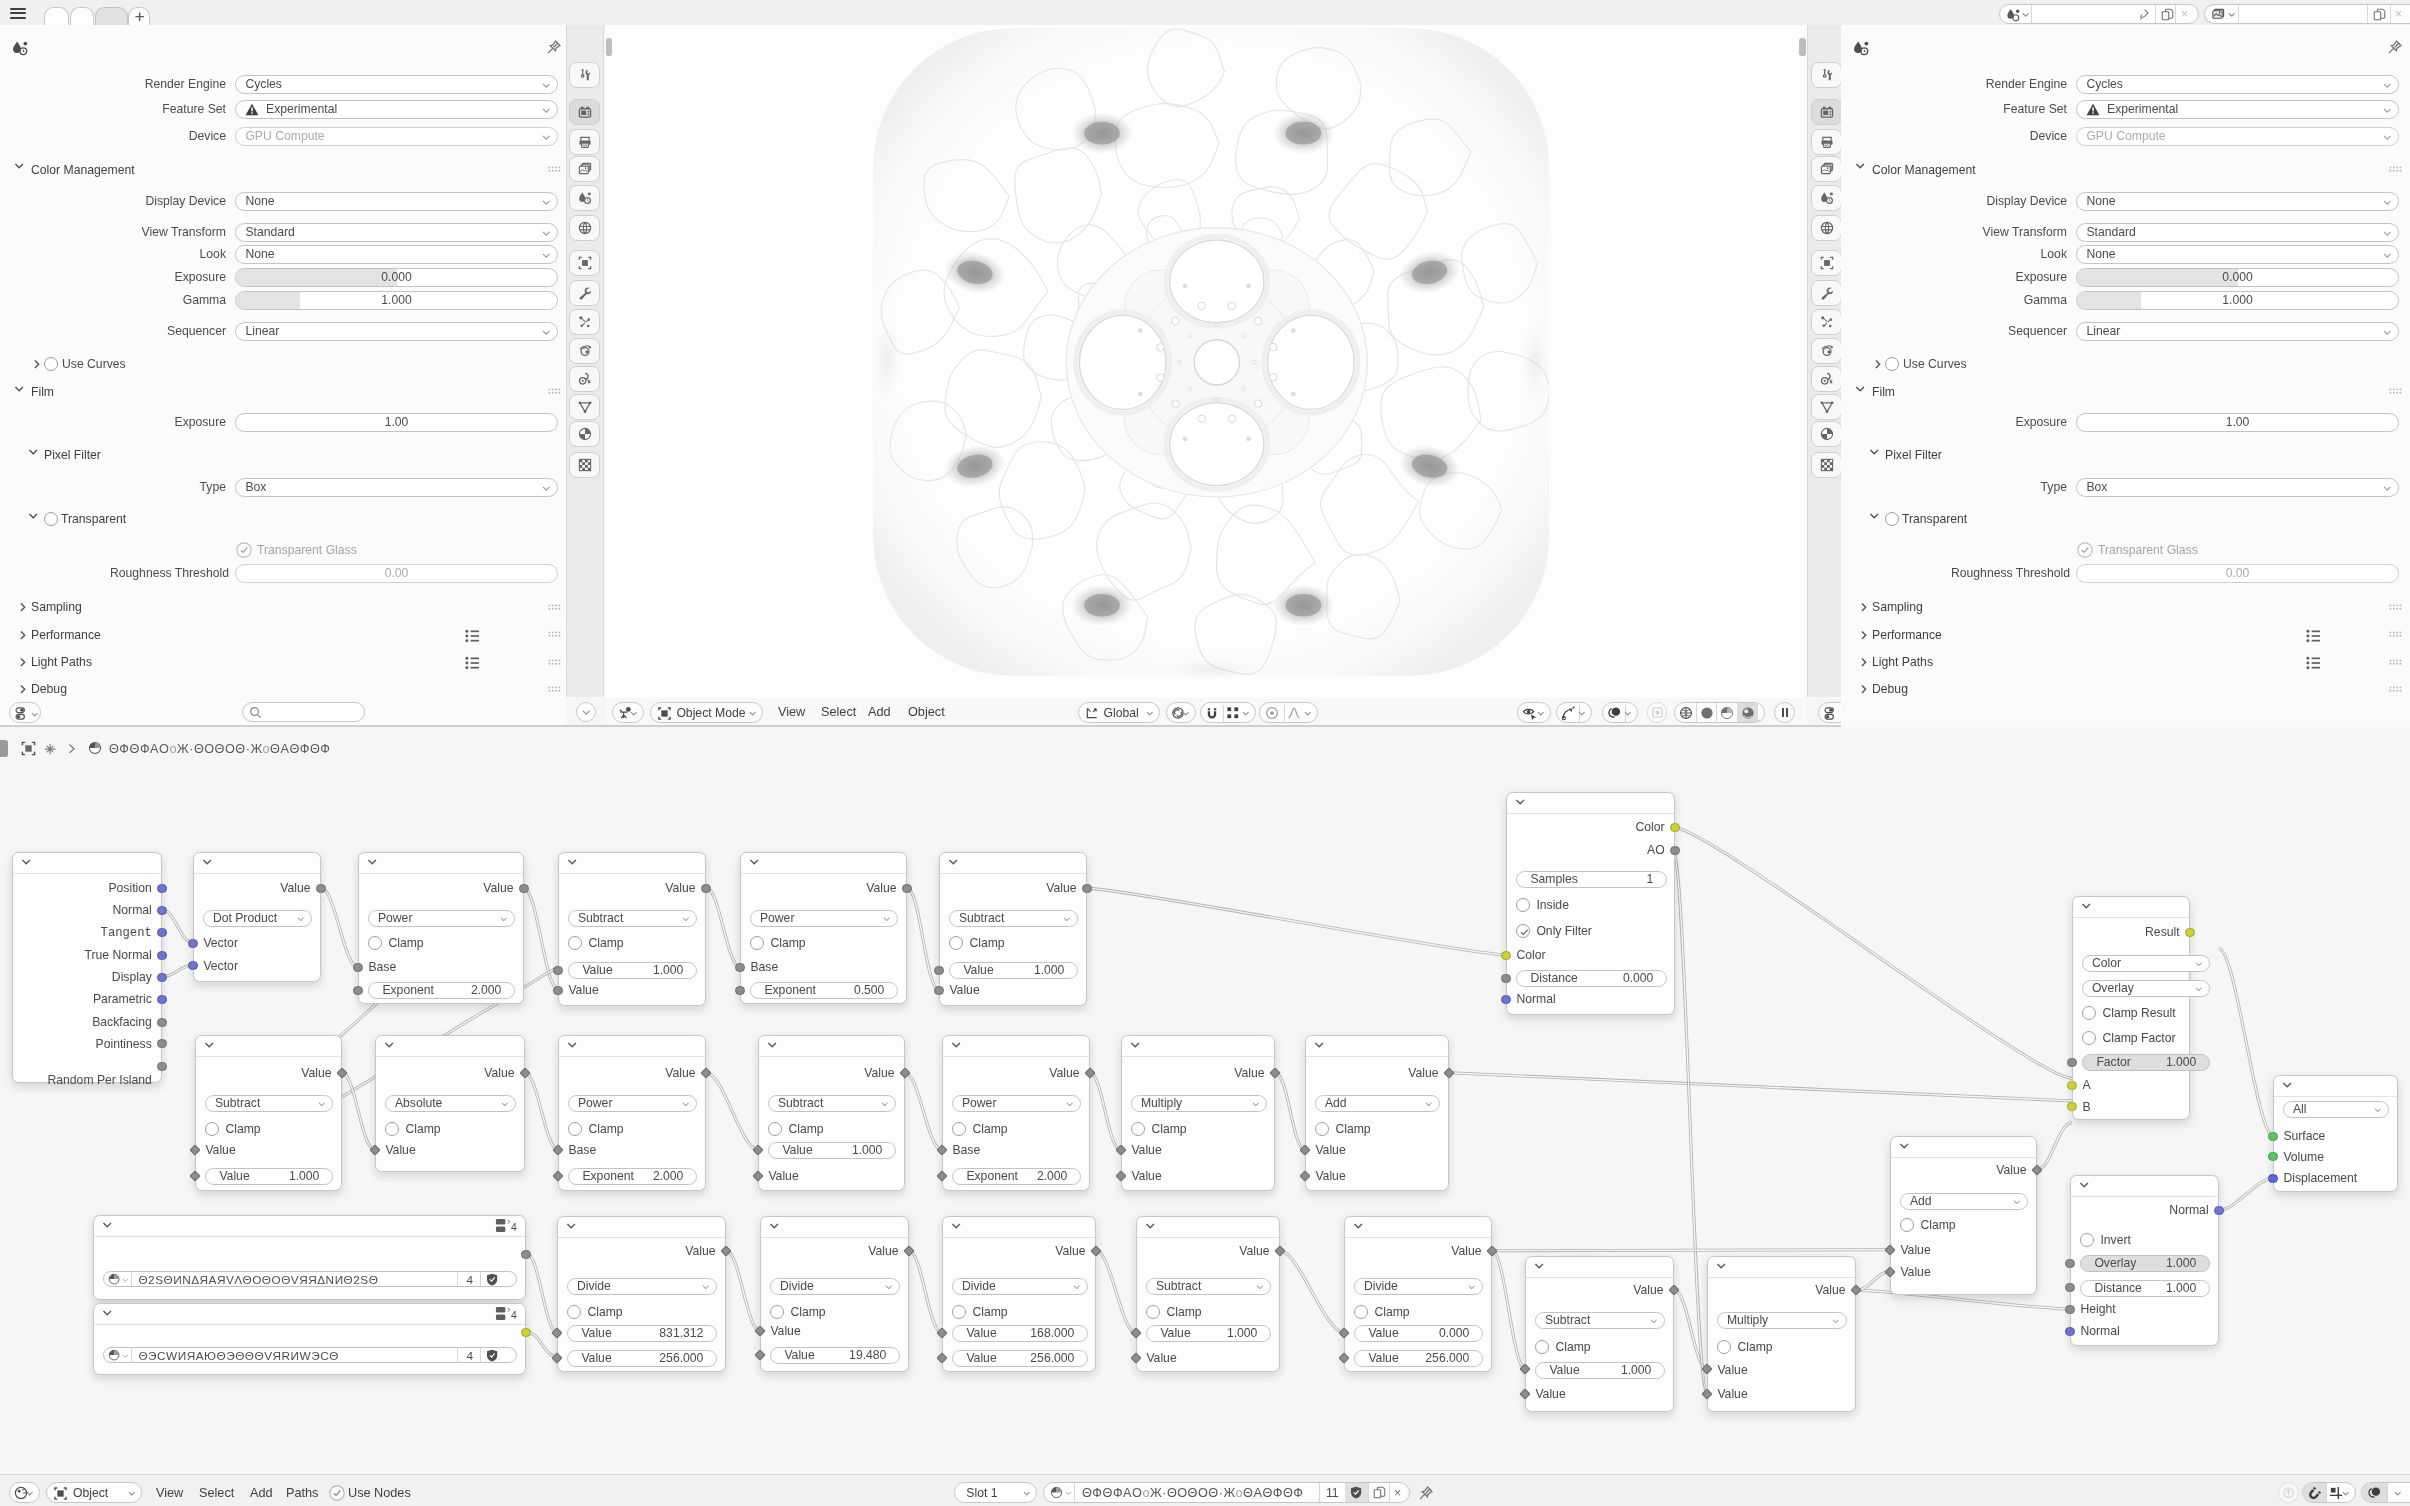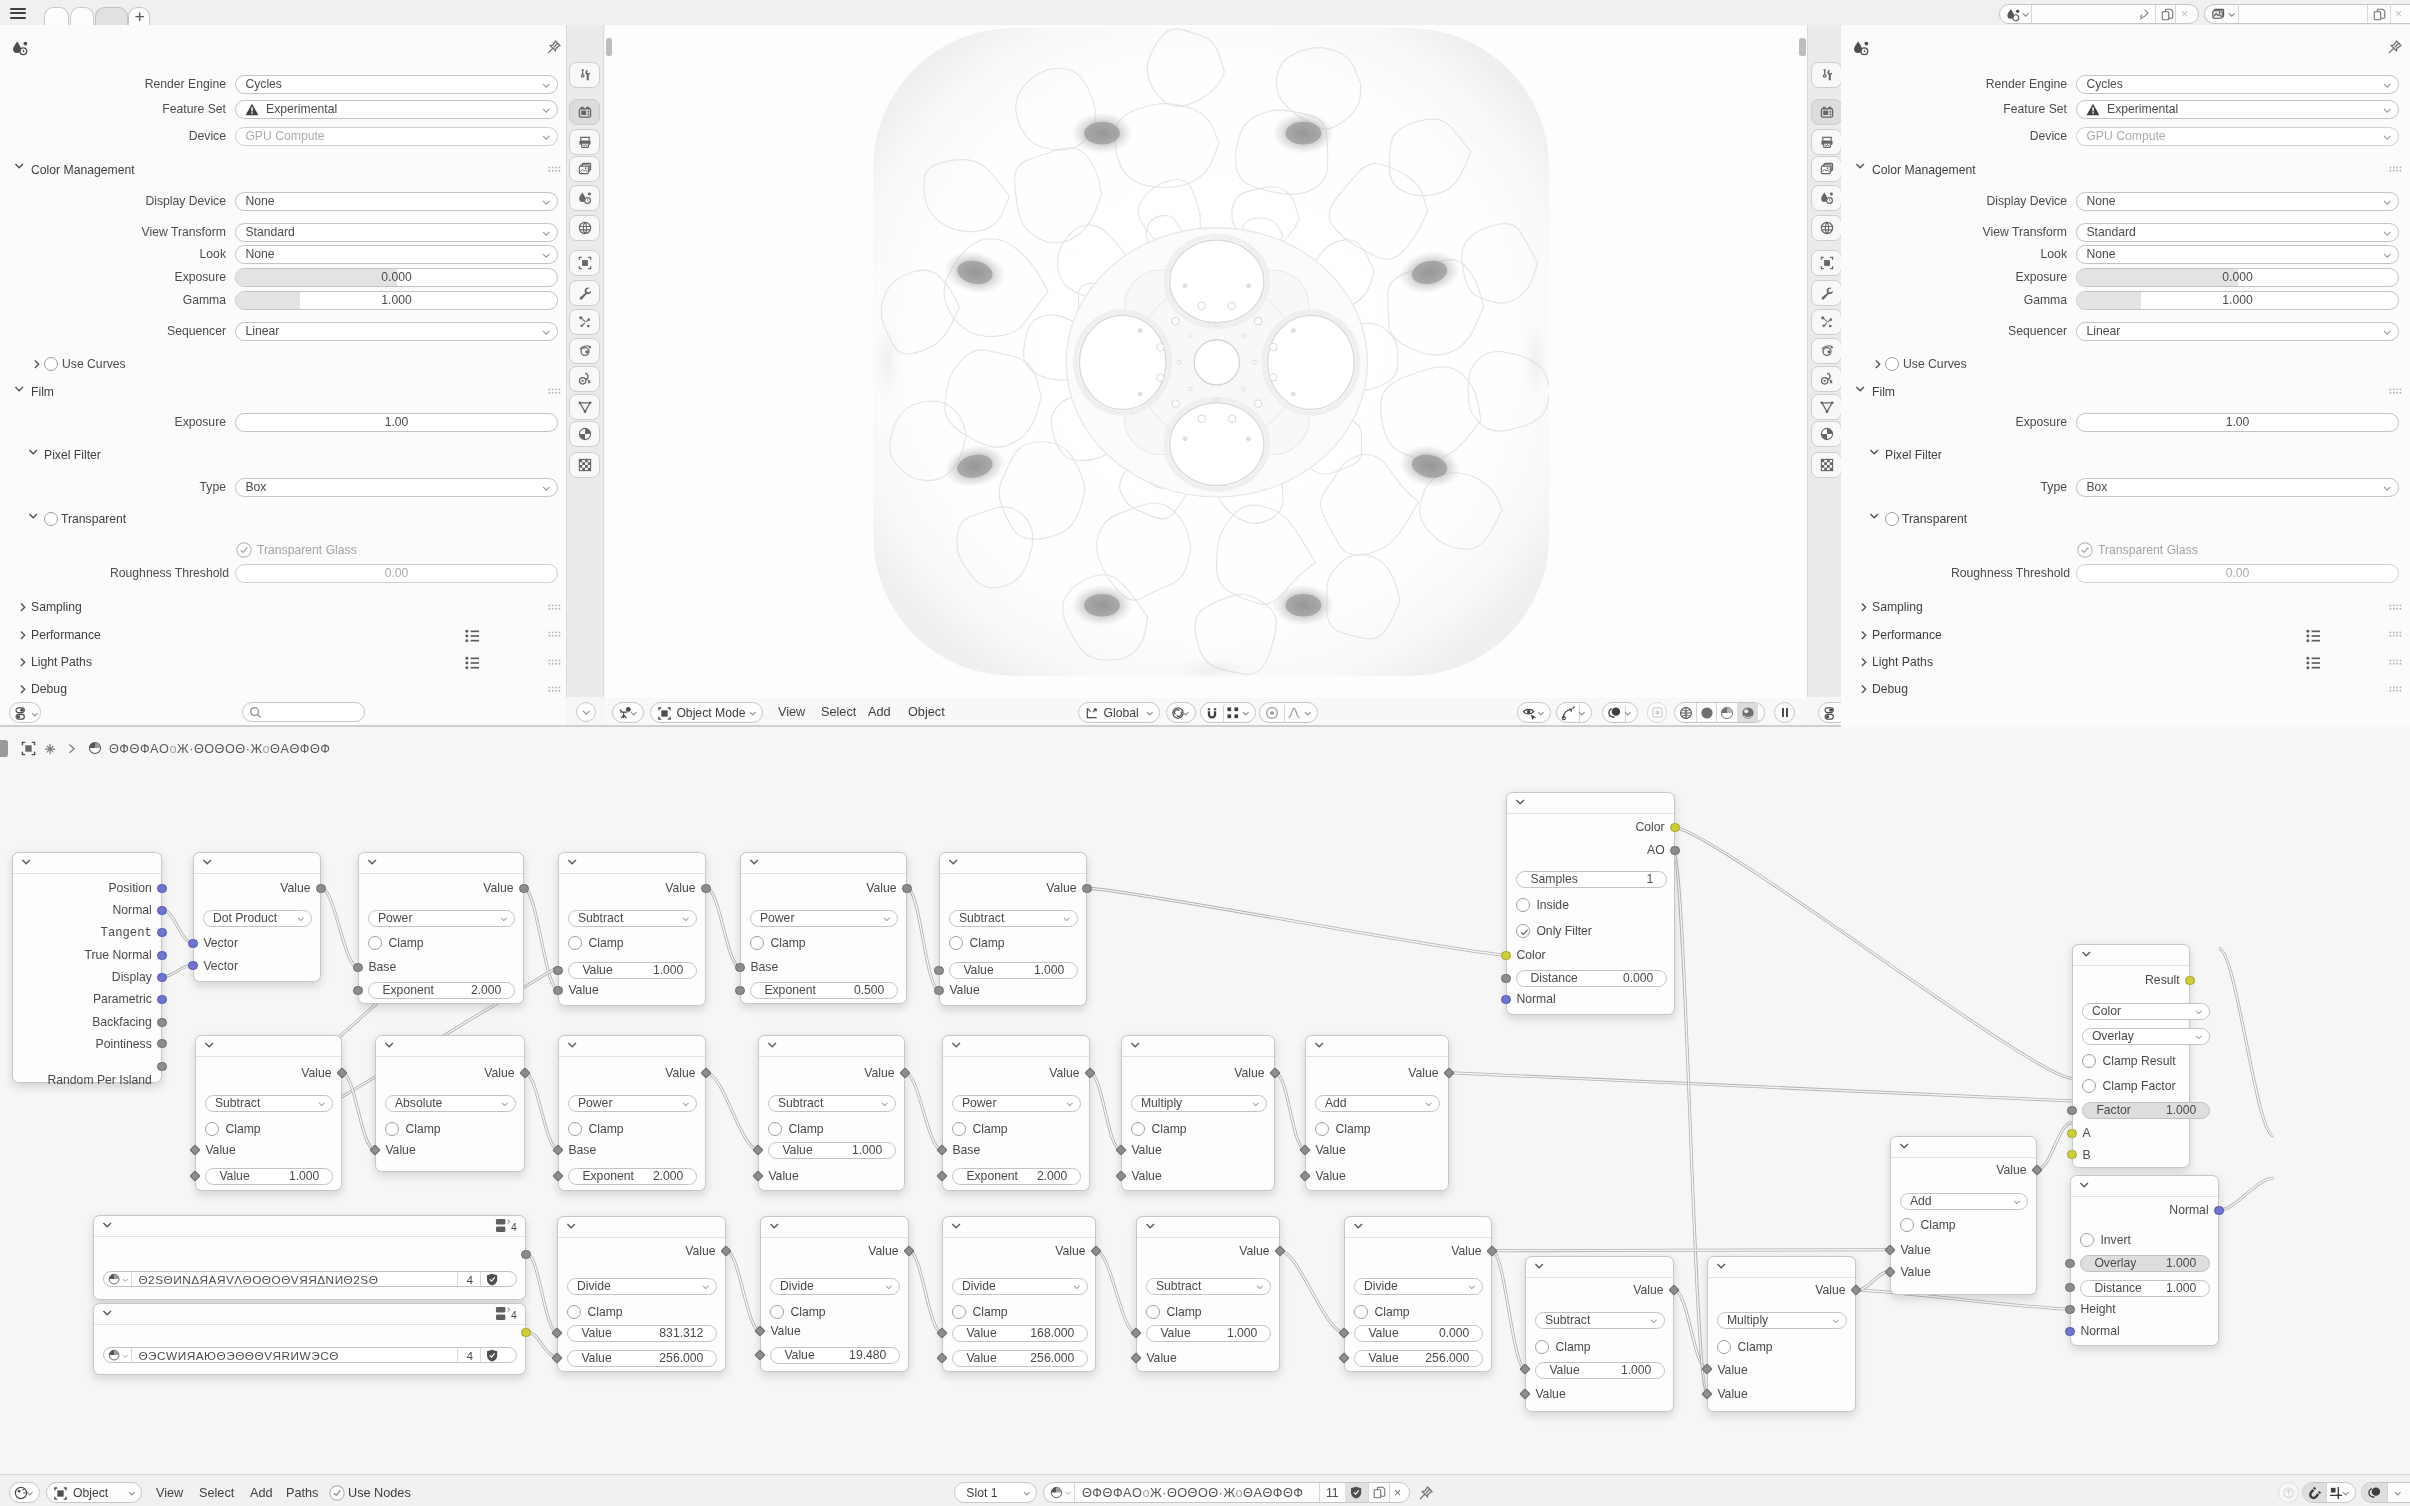--- a/index.html
+++ b/index.html
@@ -1851,21 +1851,21 @@
 <div class="nchk" style="top:81px;">
         <span class="cc"></span>
         <span class="lb">Clamp</span>
       </div>
 <div class="nin" style="top:105px;">Value</div>
 <div class="sd " style="left:-5.2px;top:109px;"></div>
 <div class="nin" style="top:127px;">Value</div>
 <div class="sd " style="left:-5.2px;top:131px;"></div>
 </div>
 
-<div class="node" style="left:2072px;top:944px;width:118px;height:224px;">
+<div class="node" style="left:2072px;top:896px;width:118px;height:224px;">
 <div class="nh">
         <svg width="10.4" height="6.6" viewBox="0 0 11 7">
           <path d="M1.5 1 L5.5 5 L9.5 1" stroke="#5a5a5a" stroke-width="1.5" fill="none"></path>
         </svg>
       </div>
 <div class="nout" style="top:27px;">Result</div>
 <div class="so sy" style="right:-5.6px;top:31px;"></div>
 <div class="ndd" style="top:58px;width:128px;">Color<svg style="position:absolute;right:6.6px;top:5.6px;" width="7.5" height="4.7" viewBox="0 0 8 5">
           <path d="M1 0.8 L4 3.8 L7 0.8" stroke="#9a9a9a" stroke-width="1.1" fill="none"></path>
         </svg></div>
@@ -1912,20 +1912,36 @@
         <span class="fl">Distance</span>
         <span class="fv">1.000</span>
       </div>
 <div class="so " style="left:-5.6px;top:107px;"></div>
 <div class="nin" style="top:125px;">Height</div>
 <div class="so " style="left:-5.6px;top:129px;"></div>
 <div class="nin" style="top:147px;">Normal</div>
 <div class="so sv" style="left:-5.6px;top:151px;"></div>
 </div>
 
+<div class="node" style="left:2273px;top:1075px;width:125px;height:117px;">
+<div class="nh">
+        <svg width="10.4" height="6.6" viewBox="0 0 11 7">
+          <path d="M1.5 1 L5.5 5 L9.5 1" stroke="#5a5a5a" stroke-width="1.5" fill="none"></path>
+        </svg>
+      </div>
+<div class="ndd" style="top:25.4px;width:106px;">All<svg style="position:absolute;right:6.6px;top:5.6px;" width="7.5" height="4.7" viewBox="0 0 8 5">
+          <path d="M1 0.8 L4 3.8 L7 0.8" stroke="#9a9a9a" stroke-width="1.1" fill="none"></path>
+        </svg></div>
+<div class="nin" style="top:52px;">Surface</div>
+<div class="so sg" style="left:-5.6px;top:56px;"></div>
+<div class="nin" style="top:73px;">Volume</div>
+<div class="so sg" style="left:-5.6px;top:76px;"></div>
+<div class="nin" style="top:94px;">Displacement</div>
+<div class="so sb" style="left:-5.6px;top:98px;"></div>
+</div>
 
 <div class="abs" style="left:0;top:1474px;width:2411px;height:33px;background:#f1f1f1;border-top:0.9px solid #d8d8d8;box-sizing:border-box;"></div>
 
 <div class="pill" style="left:9.4px;top:1482px;width:31px;">
 <svg style="position:absolute;left:3.8px;top:2.8px;" width="14" height="14" viewBox="0 0 15 15">
         <circle cx="7.5" cy="7.5" r="6" fill="none" stroke="#4d4d4d" stroke-width="1.3"></circle>
         <circle cx="5.5" cy="5.5" r="1.5" fill="#4d4d4d"></circle>
         <path d="M8.5 4.5 L11 3.5 M9.5 7.5 L12.8 7.2" stroke="#4d4d4d" stroke-width="1" fill="none"></path>
       </svg>
       <svg style="position:absolute;right:5.6px;top:7.5px;" width="7.5" height="5.6" viewBox="0 0 8 6">

